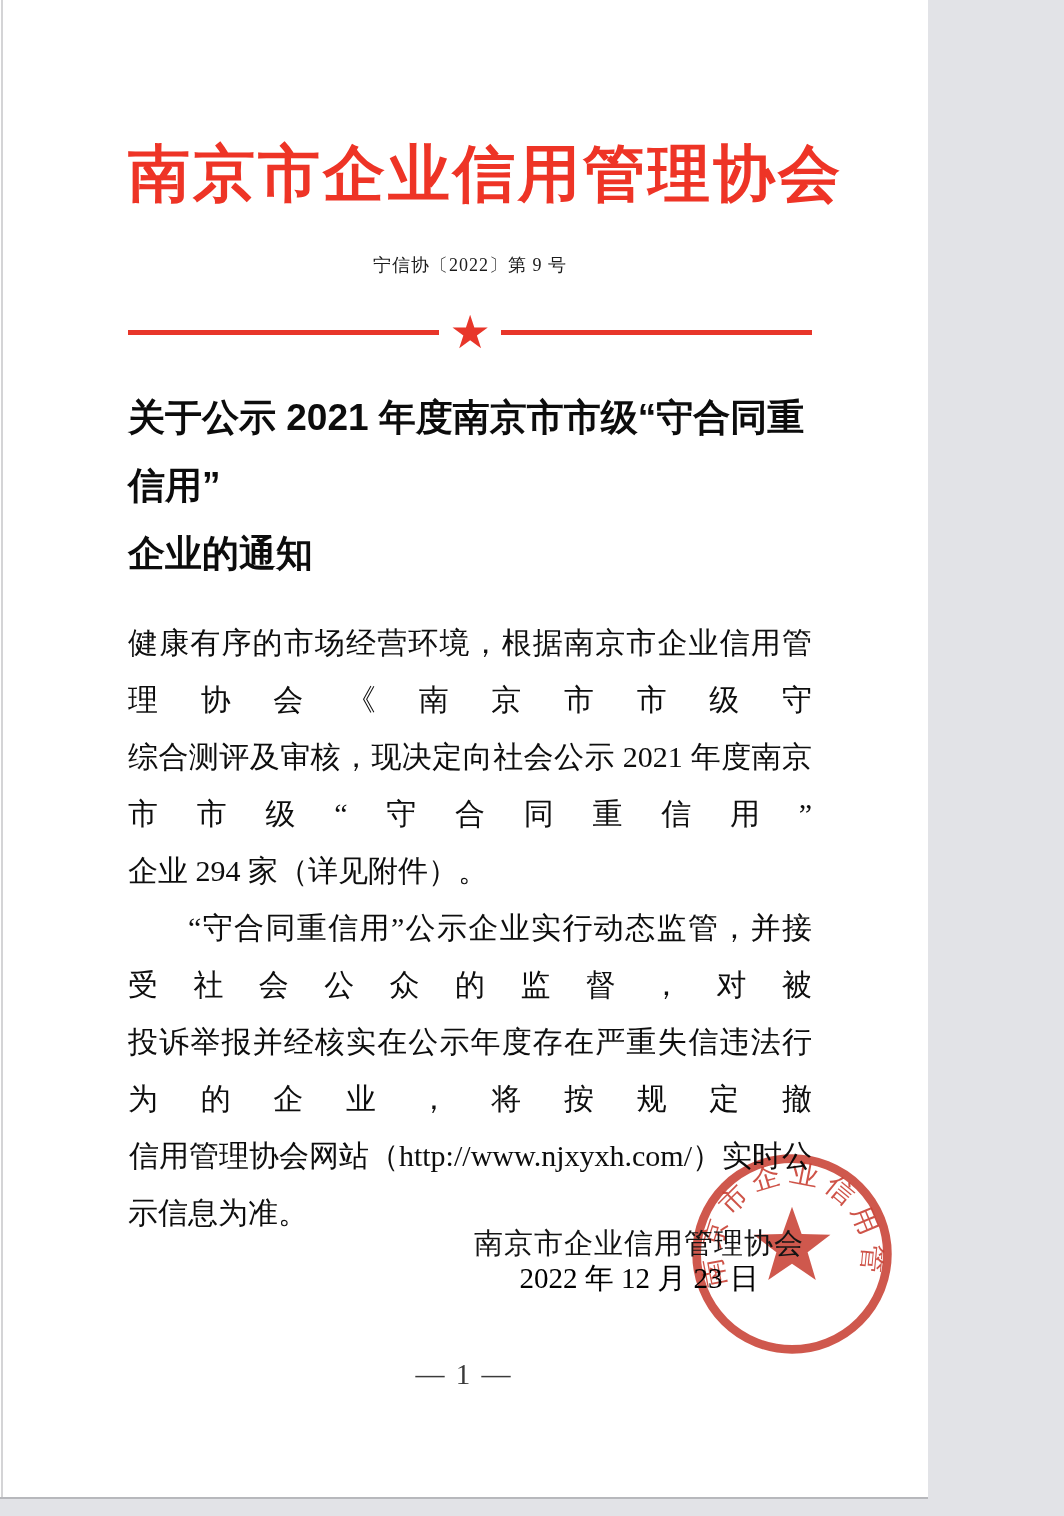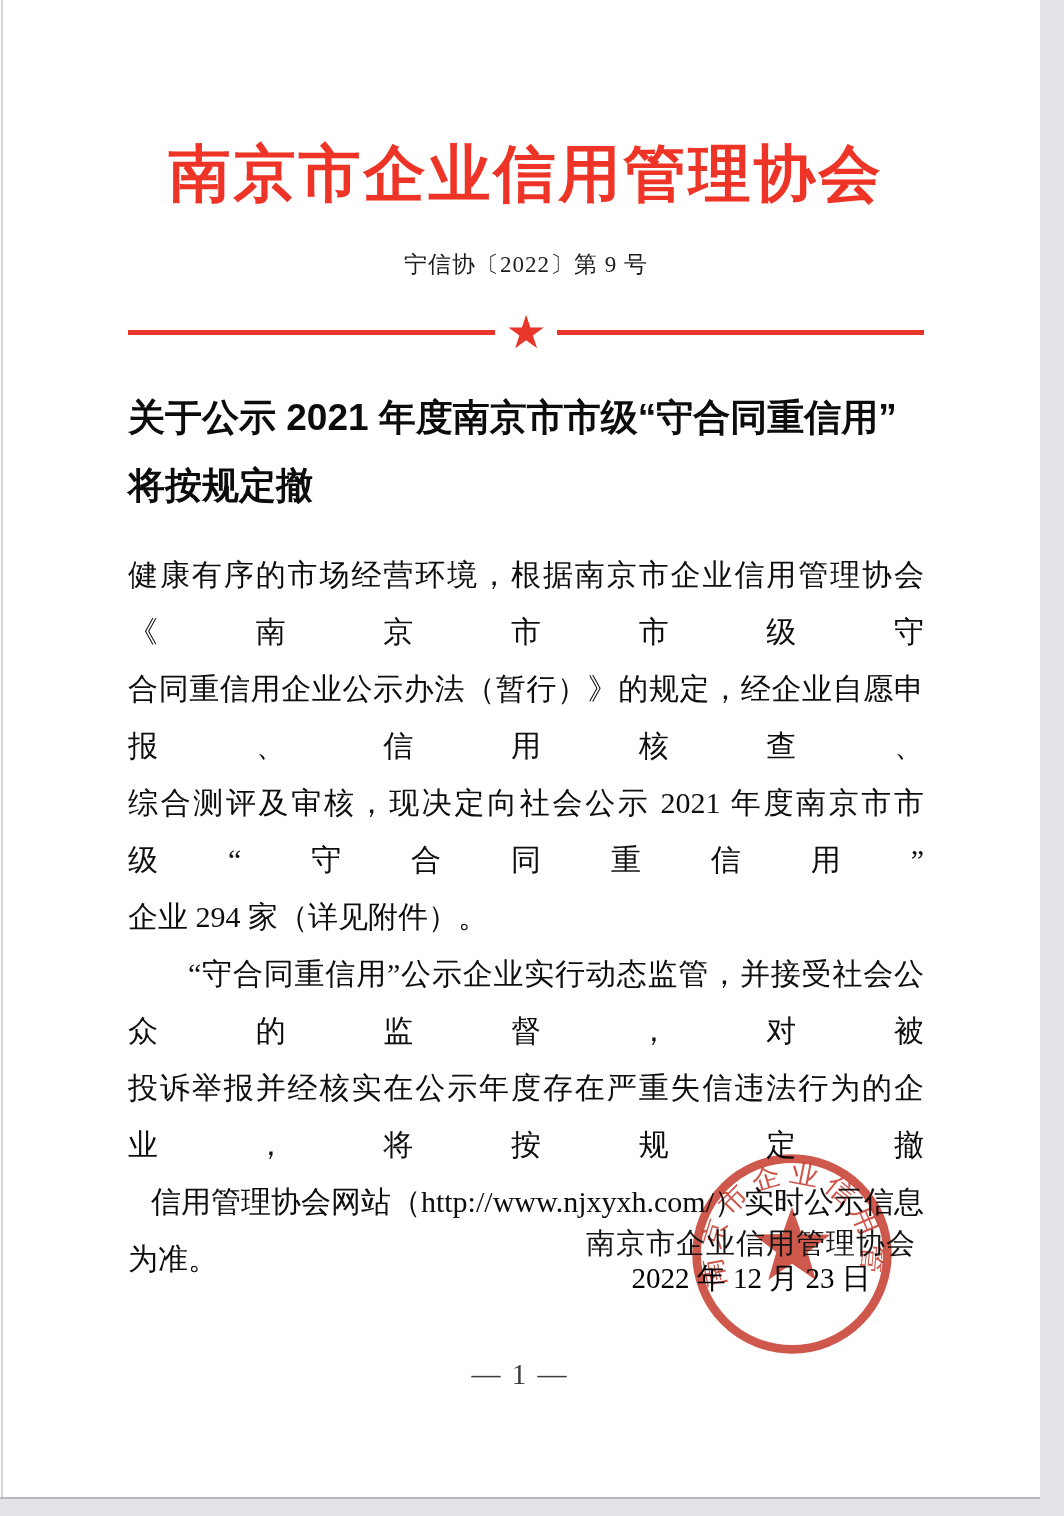--- a/index.html
+++ b/index.html
@@ -4,21 +4,21 @@
 <style>
   html,body{margin:0;padding:0;}
   body{
     width:1064px;height:1516px;
     background:#e2e3e7;
     font-family:"Liberation Serif","DejaVu Serif",serif;
     color:#111;
   }
   .page{
     position:relative;
-    width:1040px;height:1499px;
+    width:928px;height:1499px;
     background:#ffffff;
     border-bottom:2px solid #b7b8bc;
     box-sizing:border-box;
     padding:0 116px 0 128px;
     overflow:hidden;
   }
   .scan-edge-left{
     position:absolute;left:1px;top:0;width:2px;height:100%;
     background:#d4d4d6;
   }
@@ -29,21 +29,21 @@
     font-weight:bold;
     font-size:62px;
     line-height:72px;
     letter-spacing:3px;
     color:#ee3426;
     white-space:nowrap;
   }
   .doc-number{
     margin-top:38px;
     text-align:center;
-    font-size:23px;
+    font-size:18px;
     line-height:34px;
     color:#1c1c1c;
     letter-spacing:1px;
   }
   .divider{
     margin-top:30px;
     height:40px;
     display:flex;
     align-items:center;
   }
@@ -133,27 +133,26 @@
   <div class="doc-number">宁信协〔2022〕第 9 号</div>
 
   <div class="divider">
     <div class="seg"></div>
     <div class="star">★</div>
     <div class="seg"></div>
   </div>
 
   <div class="doc-title">
     <div>关于公示 2021 年度南京市市级“守合同重信用”</div>
-    <div>将按规定撤</div>
+    <div>企业的通知</div>
   </div>
 
   <div class="body-text">
     <div>
       <div class="body-line">健康有序的市场经营环境，根据南京市企业信用管理协会《南京市市级守</div>
-      <div class="body-line">合同重信用企业公示办法（暂行）》的规定，经企业自愿申报、信用核查、</div>
       <div class="body-line">综合测评及审核，现决定向社会公示 2021 年度南京市市级“守合同重信用”</div>
       <div class="body-line last">企业 294 家（详见附件）。</div>
     </div>
     <div>
       <div class="body-line indent">“守合同重信用”公示企业实行动态监管，并接受社会公众的监督，对被</div>
       <div class="body-line">投诉举报并经核实在公示年度存在严重失信违法行为的企业，将按规定撤</div>
       <div class="body-line last">信用管理协会网站（http://www.njxyxh.com/）实时公示信息为准。</div>
     </div>
   </div>
 

